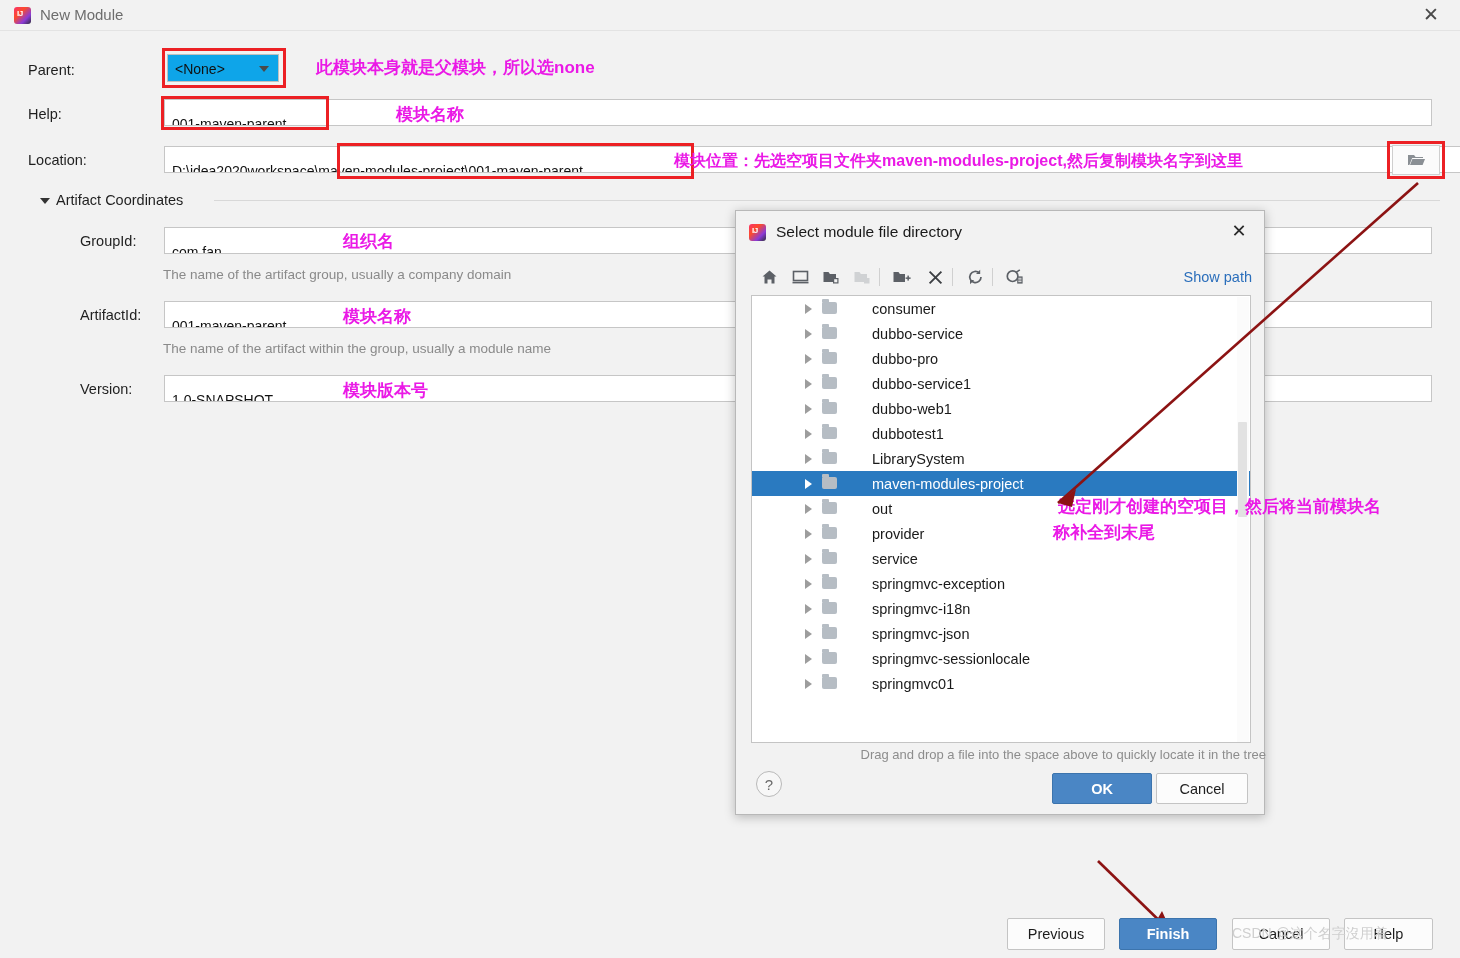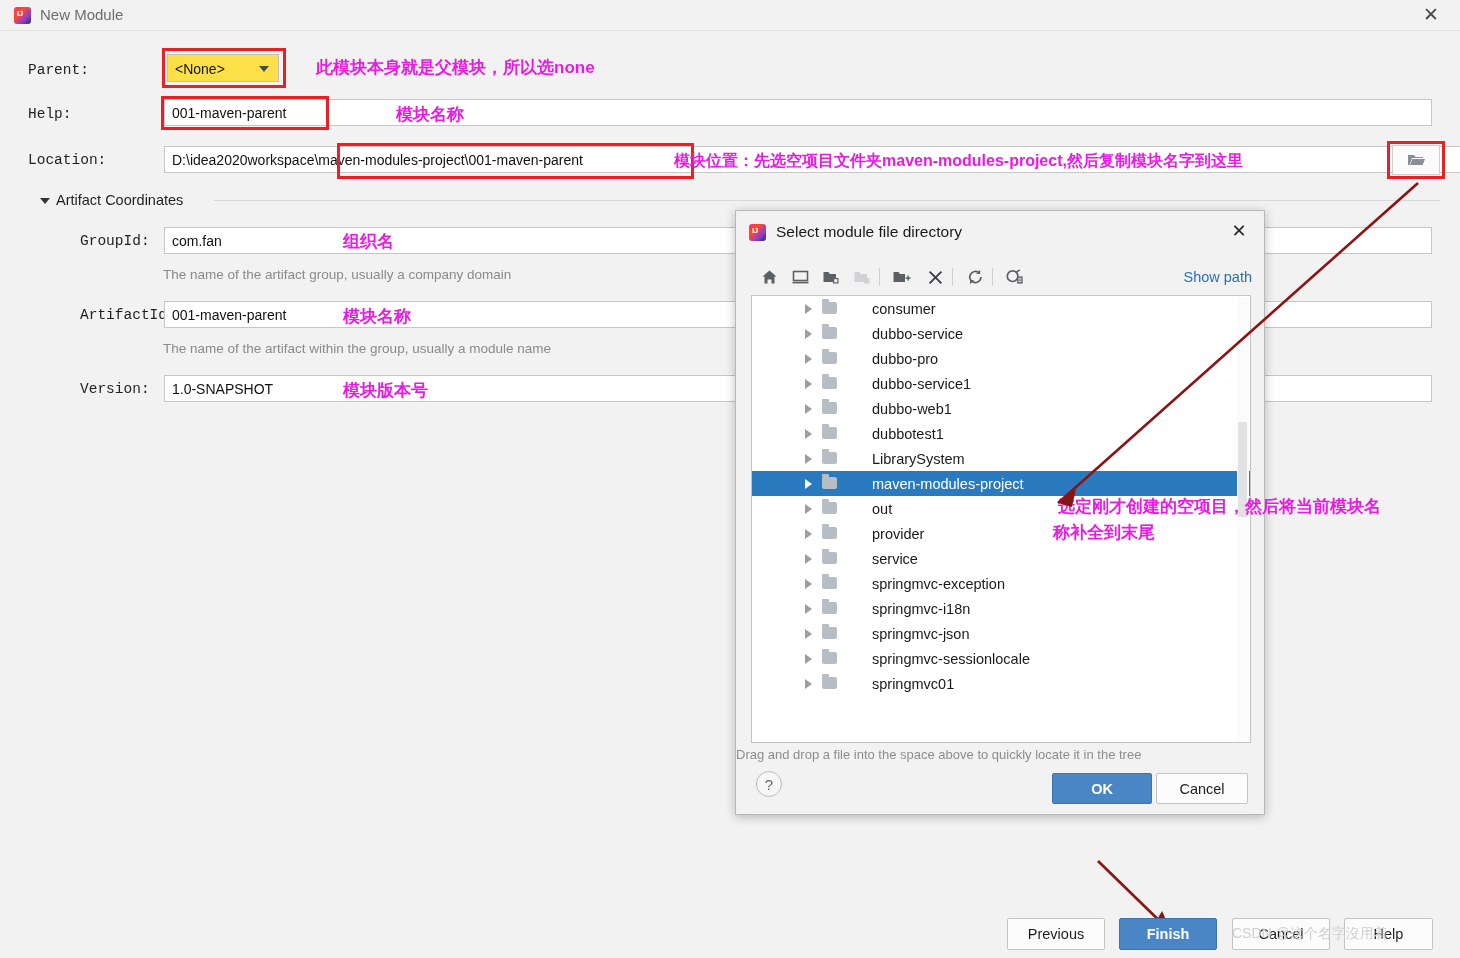--- a/index.html
+++ b/index.html
@@ -40,36 +40,36 @@
   }
   .win-close {
     position: absolute; right: 18px; top: 5px;
     width: 22px; height: 22px;
     font-size: 19px; line-height: 20px; text-align: center;
     color: #4a4a4a; cursor: pointer;
   }
 
   
   .lbl {
-    position: absolute; font-size: 14.5px; color: #1f1f1f; font-family: Liberation Mono, monospace;
+    position: absolute; font-size: 14.5px; color: #1f1f1f;
   }
   .field {
     position: absolute;
     background: #ffffff;
     border: 1px solid #c6c6c6;
     height: 27px;
     font-size: 14px; color: #111;
-    padding: 2px 7px 0 7px;
+    padding: 13px 7px 0 7px;
     line-height: 22px;
     white-space: nowrap;
     overflow: hidden;
   }
   .combo {
     position: absolute;
-    background: #fde047;
+    background: #0ea5e9;
     border: 1px solid #c0c0c0;
     height: 28px;
     font-size: 14px; color: #111;
     padding: 4px 7px 0 7px;
     line-height: 21px;
   }
   .combo .caret {
     position: absolute; right: 9px; top: 11px;
     width: 0; height: 0;
     border-left: 5px solid transparent;
@@ -200,21 +200,21 @@
   .scroll-track {
     position: absolute; right: 1px; top: 1px;
     width: 12px; height: 446px; background: #fbfbfb;
   }
   .scroll-thumb {
     position: absolute; right: 2px;
     width: 9px; background: #e2e2e2; border-radius: 1px;
   }
   .dragtip {
     position: absolute; left: 0; top: 536px; width: 530px;
-    text-align: left; font-size: 13px; color: #8d8d8d;
+    text-align: right; font-size: 13px; color: #8d8d8d;
   }
   .helpcircle {
     position: absolute; left: 20px; top: 560px;
     width: 26px; height: 26px; border-radius: 50%;
     border: 1px solid #b9b9b9; background: #f7f7f7;
     color: #6a6a6a; font-size: 15px;
     display: flex; align-items: center; justify-content: center;
     cursor: pointer;
   }
   .btn {

